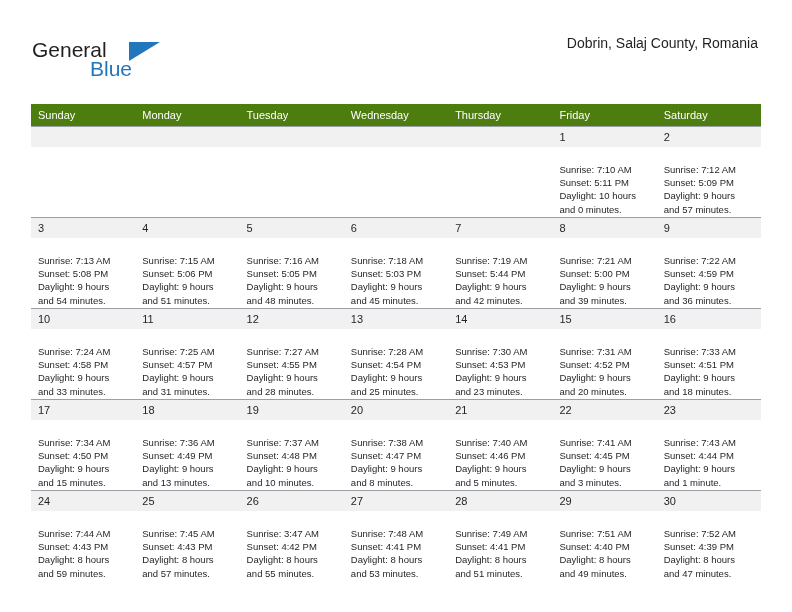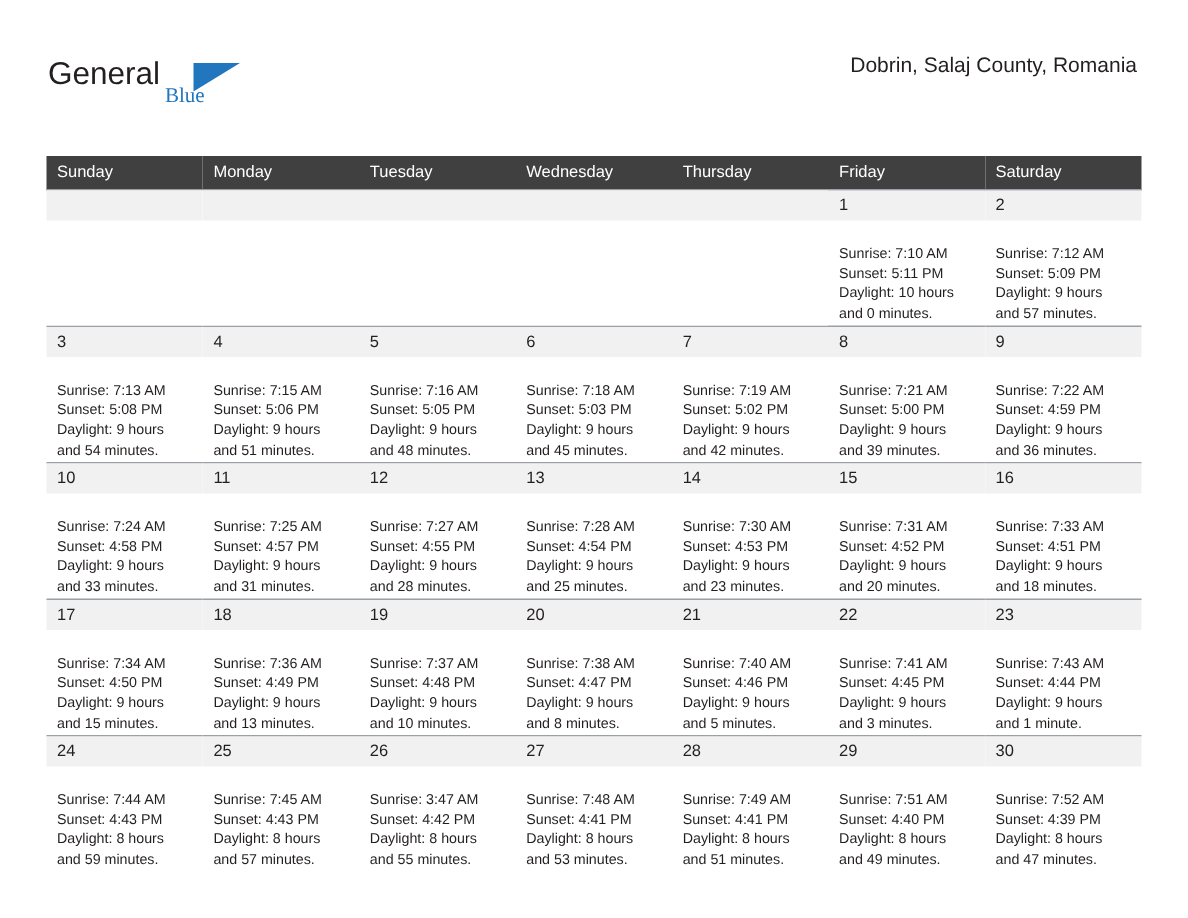--- a/index.html
+++ b/index.html
@@ -42,24 +42,23 @@
     top: 0;
     font-size: 21px;
     letter-spacing: 0px;
     color: #231f20;
     font-family: "Liberation Sans", sans-serif;
   }
   .logo-blue {
     position: absolute;
     left: 58px;
     top: 19px;
-    font-size: 14px;
+    font-size: 21px;
     color: #2176bd;
-    font-family: Liberation Serif, serif;
-    margin-left: 20px;
+    font-family: Liberation Sans, sans-serif;
   }
   .logo-triangle {
     position: absolute;
     left: 97px;
     top: 4px;
     width: 0;
     height: 0;
     border-left: 31px solid #2176bd;
     border-bottom: 19px solid transparent;
   }
@@ -88,21 +87,21 @@
   
   .calendar {
     position: absolute;
     left: 31px;
     top: 104px;
     width: 730px;
     border-collapse: collapse;
     table-layout: fixed;
   }
   .calendar th {
-    background: #404040;
+    background: #4d7c0f;
     color: #ffffff;
     font-size: 11px;
     font-weight: normal;
     text-align: left;
     padding: 5px 0 5px 7px;
     height: 11px;
     border: none;
   }
   .calendar td {
     vertical-align: top;
@@ -274,21 +273,21 @@
                 <div>Daylight: 9 hours</div>
                 <div>and 45 minutes.</div>
               </div>
             </div>
           </td>
           <td>
             <div class="cell-inner">
               <span class="daynum">7</span>
               <div class="events">
                 <div>Sunrise: 7:19 AM</div>
-                <div>Sunset: 5:02 PM</div>
+                <div>Sunset: 5:44 PM</div>
                 <div>Daylight: 9 hours</div>
                 <div>and 42 minutes.</div>
               </div>
             </div>
           </td>
           <td>
             <div class="cell-inner">
               <span class="daynum">8</span>
               <div class="events">
                 <div>Sunrise: 7:21 AM</div>

